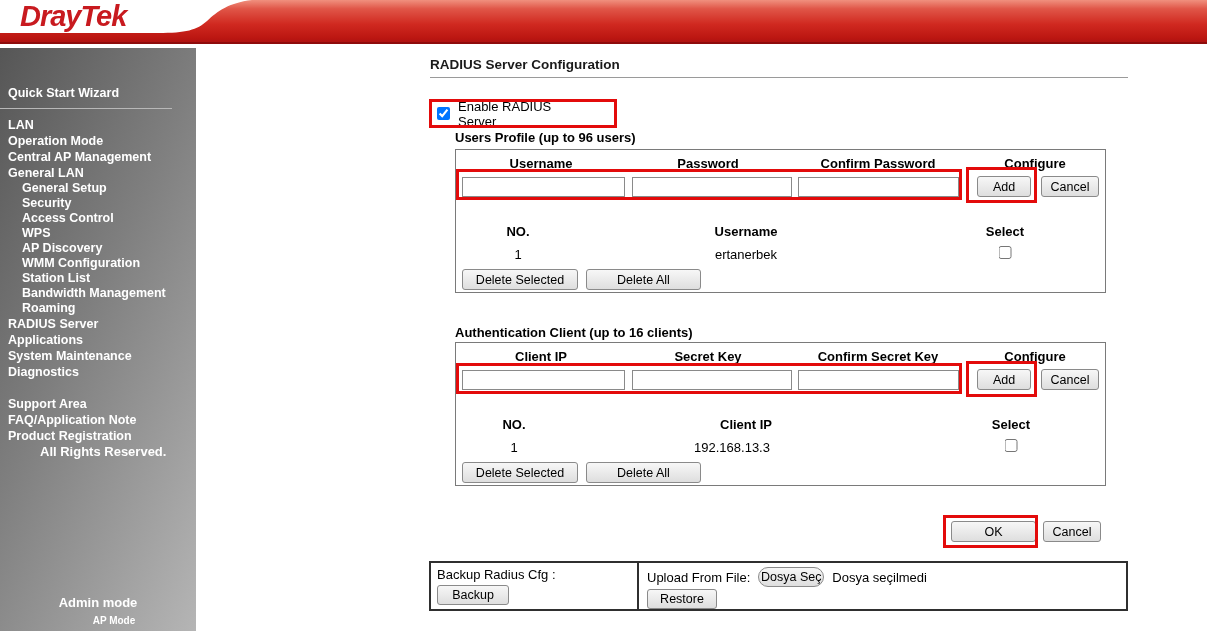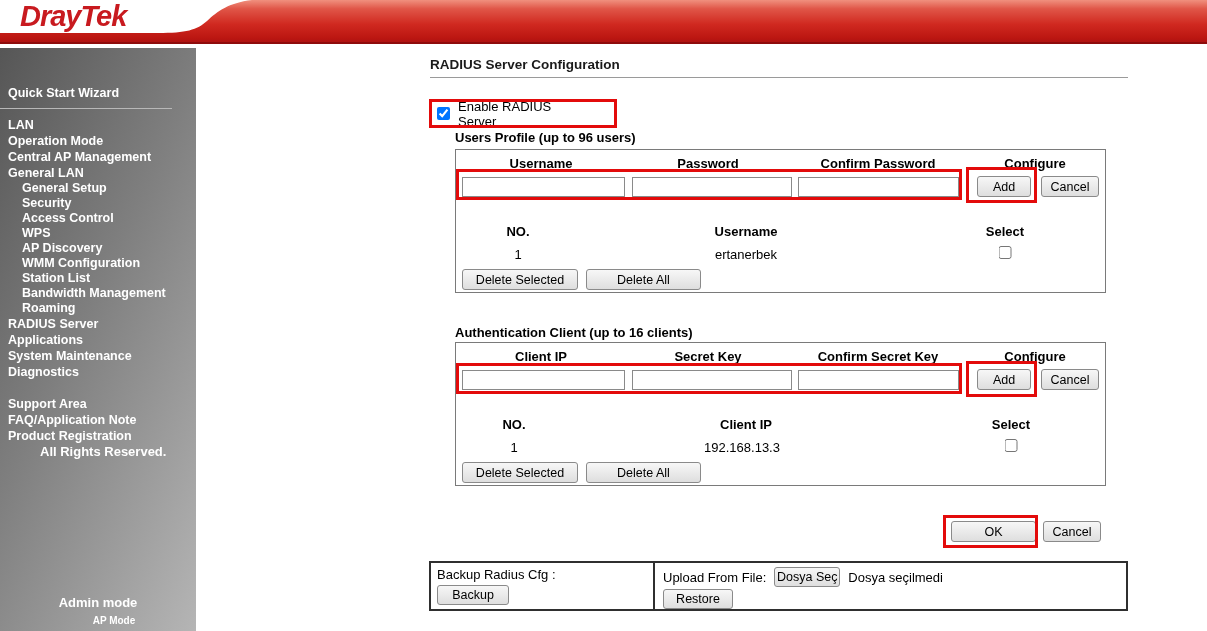--- a/index.html
+++ b/index.html
@@ -87,21 +87,21 @@
   #enable-row { position:absolute; left:429px; top:99px; width:159px; height:29px;
     display:flex; align-items:center; padding-left:8px; }
   #enable-checkbox { width:13px; height:13px; margin-right:8px; }
   #enable-label { font-size:13px; color:#000; }
 
   
   #backup-table {
     position:absolute; left:429px; top:561px; width:699px; height:50px;
     border:2px solid #2f2f2f; display:flex; background:#fff;
   }
-  #backup-cell { width:222px; padding:4px 6px; }
+  #backup-cell { width:206px; padding:4px 6px; }
   #restore-cell { flex:1; border-left:2px solid #2f2f2f; padding:4px 8px; }
   .cell-text { font-size:13px; color:#000; }
   #upload-row { display:flex; align-items:center; gap:8px; }
 
   
   #ok-annotation { left:943px; top:515px; width:95px; height:33px; }
 </style>
 </head>
 <body>
 <div id="screen">
@@ -275,41 +275,41 @@
     <input class="txt-input" style="left: 342px; width: 161px;" value="">
 
     <button class="btn abs" style="left:521px; top:26px; width:54px; height:21px;">Add</button>
     <button class="btn abs" style="left:585px; top:26px; width:58px; height:21px;">Cancel</button>
 
     <span class="list-hdr" style="left:58px;">NO.</span>
     <span class="list-hdr" style="left:290px;">Client IP</span>
     <span class="list-hdr" style="left:555px;">Select</span>
 
     <span class="list-val" style="left:58px;">1</span>
-    <span class="list-val" style="left:286px;">192.168.13.3</span>
+    <span class="list-val" style="left:276px;">192.168.13.3</span>
     <input type="checkbox" class="sel-check" style="left: 555px;">
 
     <button class="btn abs" style="left:6px;   top:119px; width:116px; height:21px;">Delete Selected</button>
     <button class="btn abs" style="left:130px; top:119px; width:115px; height:21px;">Delete All</button>
   </div>
   <div class="annotation" style="left:456px; top:363px; width:506px; height:31px;"></div>
   <div class="annotation" style="left:966px; top:361px; width:71px;  height:36px;"></div>
 
   <button class="btn abs" style="left:951px;  top:521px; width:85px; height:21px;">OK</button>
   <button class="btn abs" style="left:1043px; top:521px; width:58px; height:21px;">Cancel</button>
   <div class="annotation" id="ok-annotation"></div>
 
   <div id="backup-table">
     <div id="backup-cell">
       <div class="cell-text">Backup Radius Cfg :</div>
       <button class="btn" style="width:72px; height:20px; margin-top:3px;">Backup</button>
     </div>
     <div id="restore-cell">
       <div id="upload-row">
         <span class="cell-text">Upload From File:</span>
-        <button class="btn" style="width:66px; height:20px;">Dosya Seç</button>
+        <button class="btn" style="width:66px; height:20px;border-radius:10px;">Dosya Seç</button>
         <span class="cell-text">Dosya seçilmedi</span>
       </div>
       <button class="btn" style="width:70px; height:20px; margin-top:2px;">Restore</button>
     </div>
   </div>
 
 </div>
 
 </body></html>

